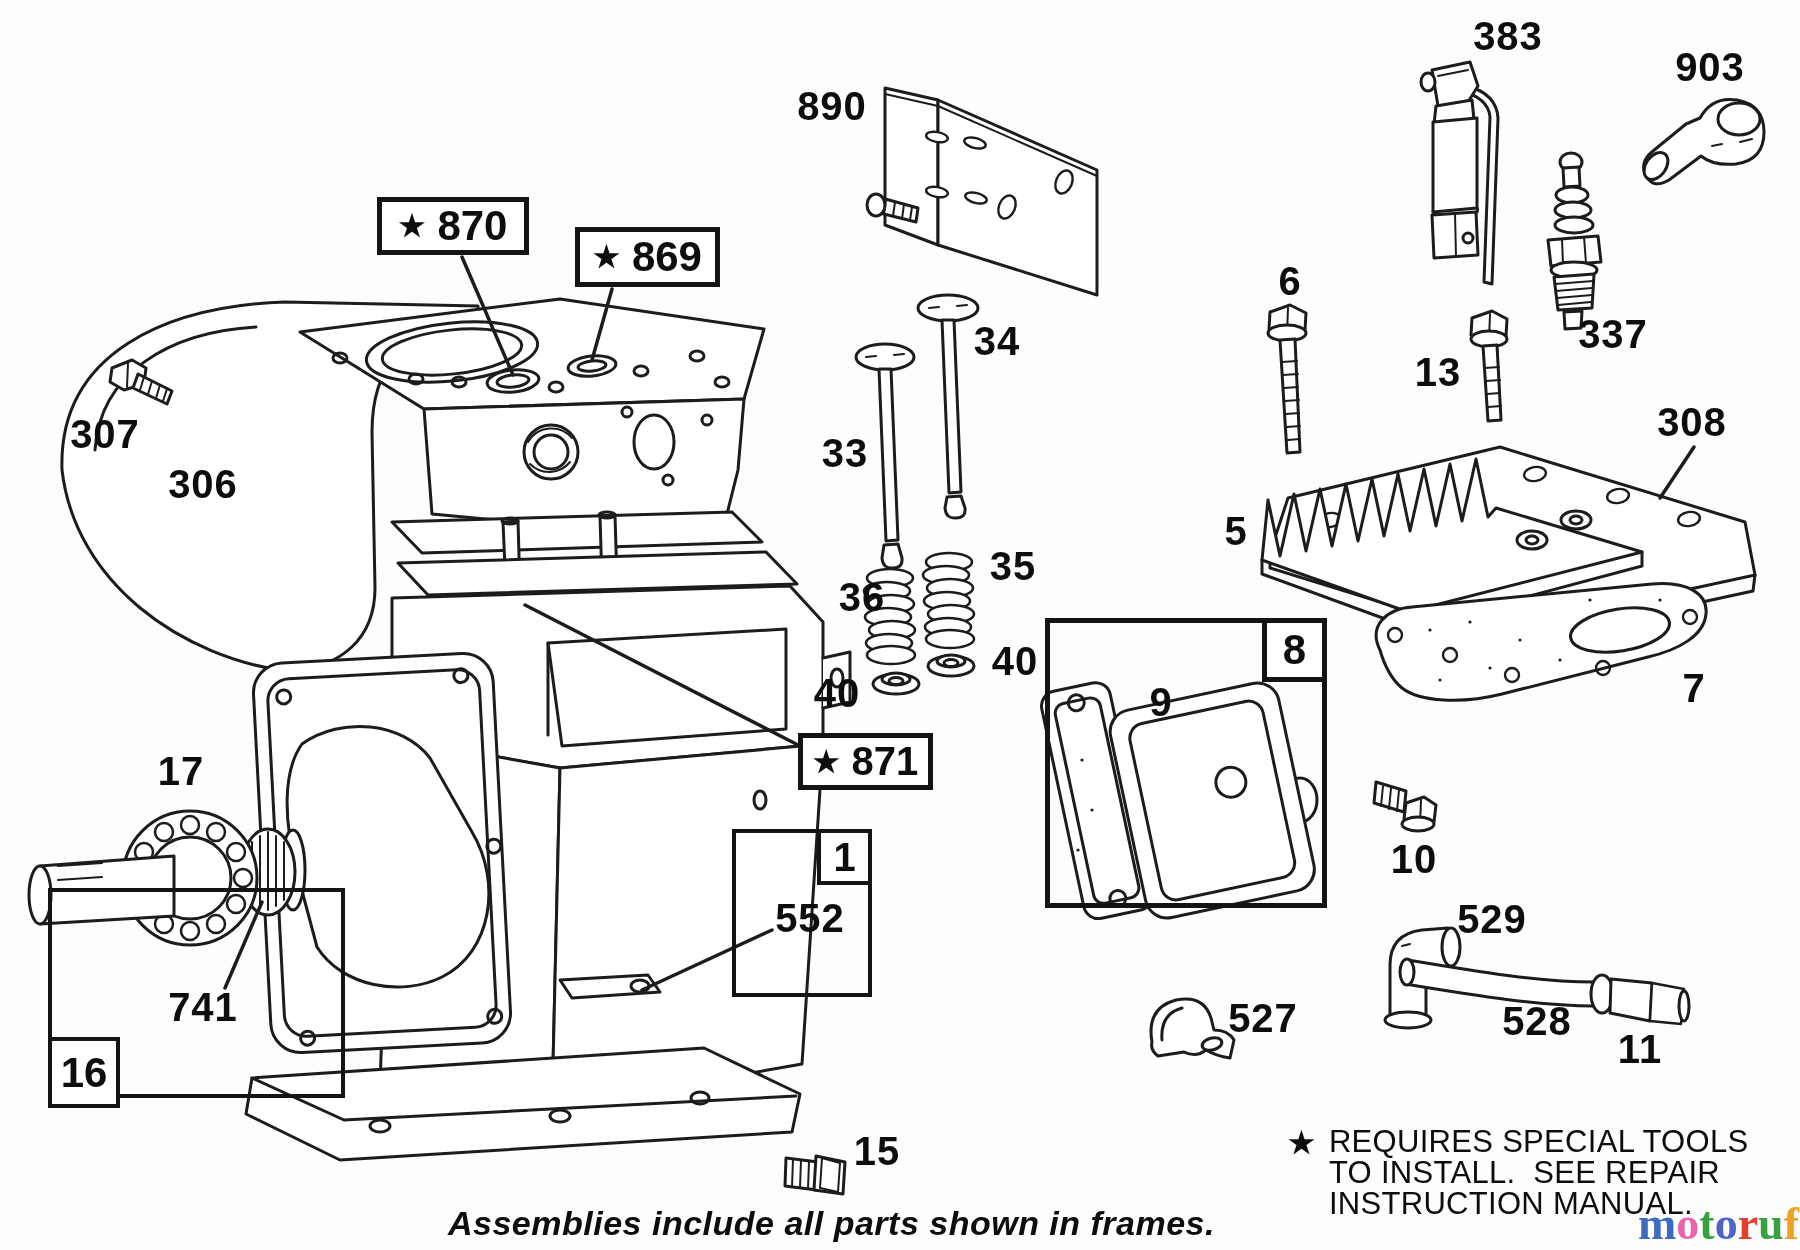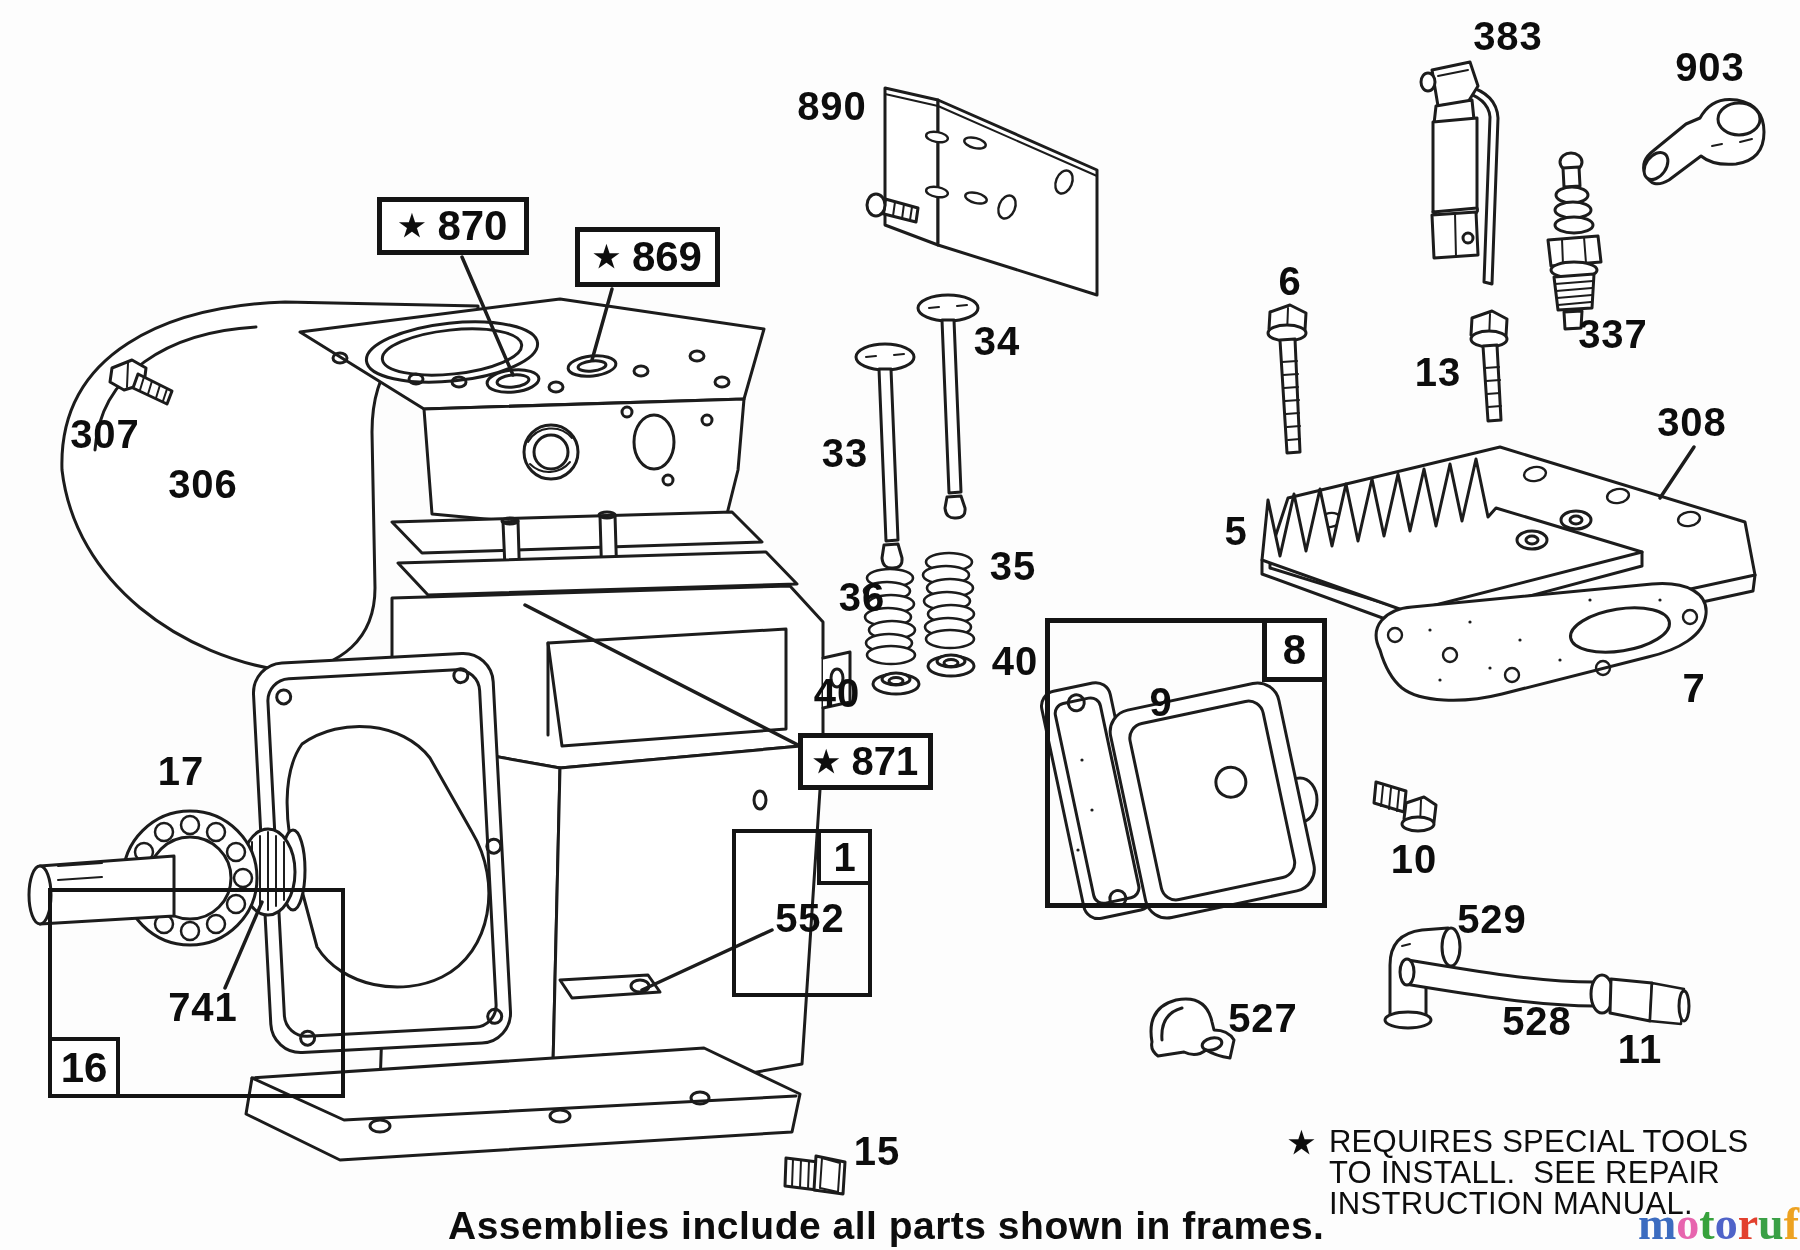--- a/index.html
+++ b/index.html
@@ -14,22 +14,22 @@
          align-items:center;justify-content:center;gap:12px;font-weight:bold;
          font-size:42px;z-index:4;box-sizing:border-box;}
   .boxed .star{font-size:30px;line-height:1;}
   
   .frame{position:absolute;border:5px solid #141414;box-sizing:border-box;z-index:3;}
   .frame-thin{border-width:4px;}
   .frame-tag{position:absolute;border:5px solid #141414;background:#fff;box-sizing:border-box;
              display:flex;align-items:center;justify-content:center;font-weight:bold;
              font-size:42px;z-index:4;}
   
-  .footer{position:absolute;left:448px;top:1204px;font-weight:bold;font-size:39px;
-          letter-spacing:.5px;z-index:4;white-space:nowrap;}
+  .footer{position:absolute;left:448px;top:1204px;font-weight:bold;font-size:34px;
+          letter-spacing:.5px;z-index:4;white-space:nowrap;font-style:italic;}
   .starnote{position:absolute;left:1288px;top:1126px;z-index:4;display:flex;gap:14px;}
   .starnote .star{font-size:30px;font-weight:bold;line-height:1.1;}
   .starnote .lines{font-weight:normal;font-size:31px;line-height:31px;letter-spacing:.3px;white-space:nowrap;}
   
   .watermark{position:absolute;left:1638px;top:1200px;z-index:5;
              font-family:"Liberation Serif",serif;font-weight:bold;font-size:46px;
              line-height:1;white-space:nowrap;}
   .watermark .tick{font-size:26px;vertical-align:18px;}
 </style>
 </head>
@@ -322,21 +322,21 @@
   <div class="frame-tag" style="left:1262px;top:618px;width:65px;height:64px;">
     <span>8</span>
   </div>
 
   <div class="frame frame-thin" style="left:732px;top:829px;width:140px;height:168px;"></div>
   <div class="frame-tag" style="left:817px;top:829px;width:55px;height:56px;border-width:4px;font-size:40px;">
     <span>1</span>
   </div>
 
   <div class="frame frame-thin" style="left:48px;top:888px;width:297px;height:210px;"></div>
-  <div class="frame-tag" style="left:48px;top:1037px;width:72px;height:61px;border-width:4px;">
+  <div class="frame-tag" style="left:48px;top:1037px;width:72px;height:71px;border-width:4px;">
     <span>16</span>
   </div>
 
   <div class="boxed" style="left:377px;top:197px;width:152px;height:58px;">
     <span class="star">★</span>
     <span>870</span>
   </div>
   <div class="boxed" style="left:575px;top:227px;width:145px;height:60px;">
     <span class="star">★</span>
     <span>869</span>

